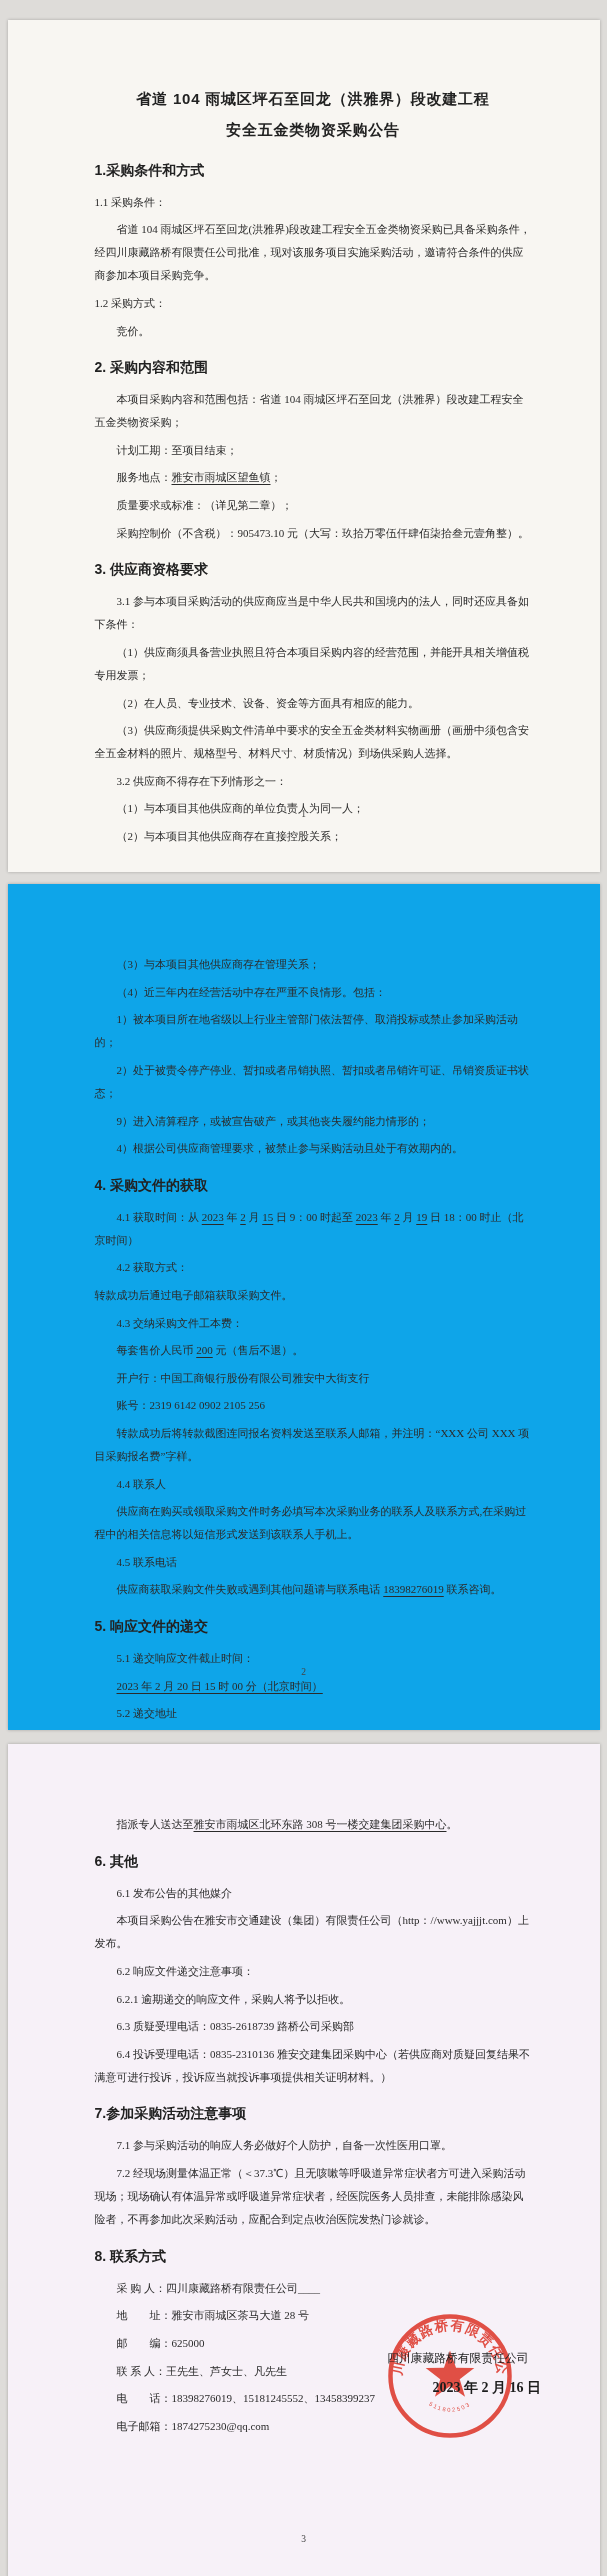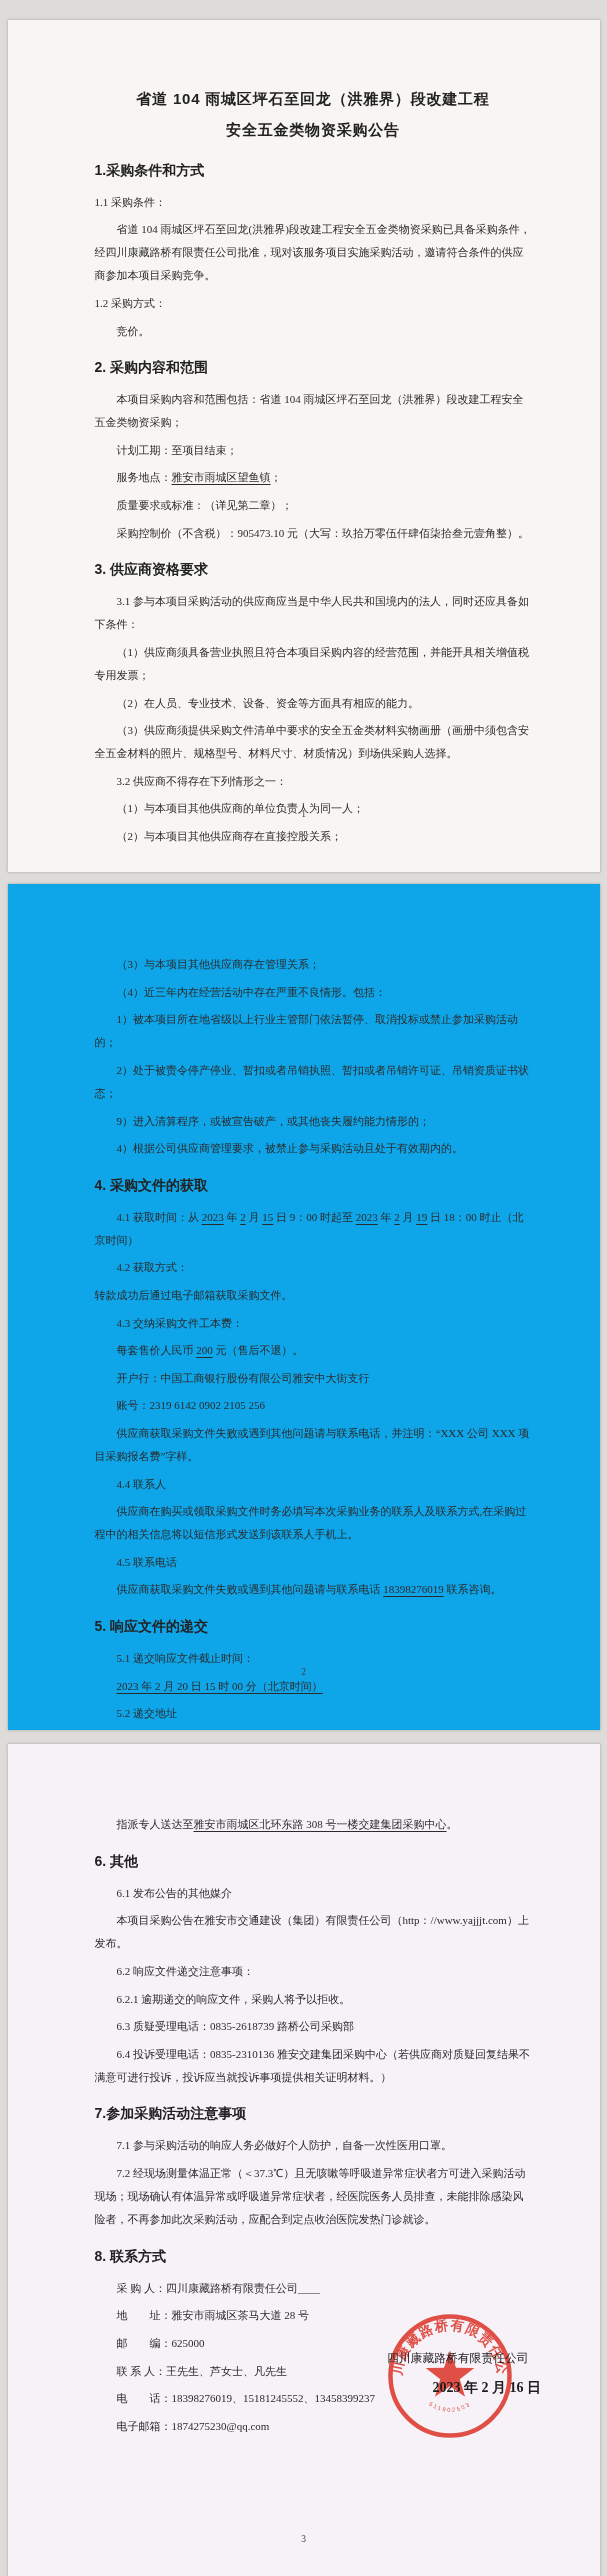--- a/index.html
+++ b/index.html
@@ -122,21 +122,21 @@
       <div class="blk p"><span>9）进入清算程序，或被宣告破产，或其他丧失履约能力情形的；</span></div>
       <div class="blk p"><span>4）根据公司供应商管理要求，被禁止参与采购活动且处于有效期内的。</span></div>
       <div class="blk h"><span>4. 采购文件的获取</span></div>
       <div class="blk p"><span>4.1 获取时间：从 </span><span class="u">2023</span><span> 年 </span><span class="u">2</span><span> 月 </span><span class="u">15</span><span> 日 9：00 时起至 </span><span class="u">2023</span><span> 年 </span><span class="u">2</span><span> 月 </span><span class="u">19</span><span> 日 18：00 时止（北京时间）</span></div>
       <div class="blk p"><span>4.2 获取方式：</span></div>
       <div class="blk s"><span>转款成功后通过电子邮箱获取采购文件。</span></div>
       <div class="blk p"><span>4.3 交纳采购文件工本费：</span></div>
       <div class="blk p"><span>每套售价人民币 </span><span class="u">200</span><span> 元（售后不退）。</span></div>
       <div class="blk p"><span>开户行：中国工商银行股份有限公司雅安中大街支行</span></div>
       <div class="blk p"><span>账号：2319 6142 0902 2105 256</span></div>
-      <div class="blk p"><span>供应商获取采购文件失败或遇到其他问题请与联系电话，并注明：“XXX 公司 XXX 项目采购报名费”字样。</span></div>
+      <div class="blk p"><span>转款成功后将转款截图连同报名资料发送至联系人邮箱，并注明：“XXX 公司 XXX 项目采购报名费”字样。</span></div>
       <div class="blk p"><span>4.4 联系人</span></div>
       <div class="blk p"><span>供应商在购买或领取采购文件时务必填写本次采购业务的联系人及联系方式,在采购过程中的相关信息将以短信形式发送到该联系人手机上。</span></div>
       <div class="blk p"><span>4.5 联系电话</span></div>
       <div class="blk p"><span>供应商获取采购文件失败或遇到其他问题请与联系电话 </span><span class="u">18398276019</span><span> 联系咨询。</span></div>
       <div class="blk h"><span>5. 响应文件的递交</span></div>
       <div class="blk p"><span>5.1 递交响应文件截止时间：</span></div>
       <div class="blk p"><span class="u">2023 年 2 月 20 日 15 时 00 分（北京时间）</span></div>
       <div class="blk p"><span>5.2 递交地址</span></div>
       <div class="pagenum">2</div>
     </section>

